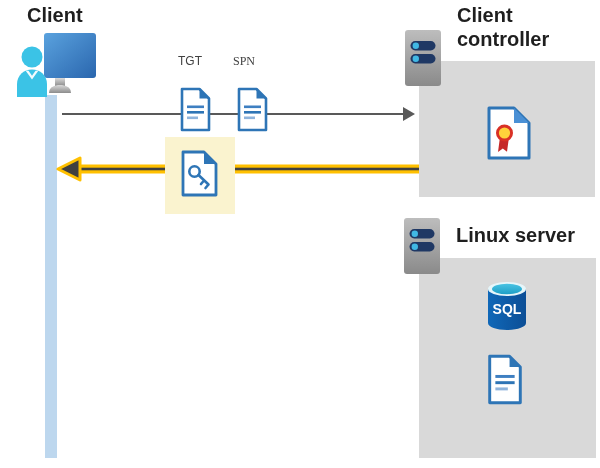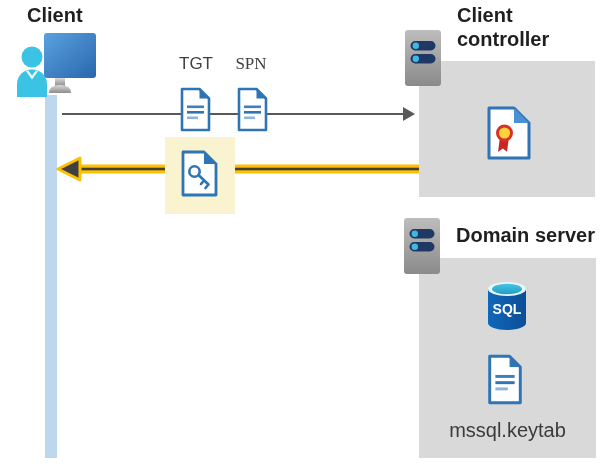--- a/index.html
+++ b/index.html
@@ -9,21 +9,21 @@
   }
   .abs{position:absolute;}
   .title{font-size:20px;font-weight:700;color:#1f1f1f;}
   #client-label{left:27px;top:4px;}
   #client-icon{left:16px;top:31px;z-index:3;}
   #client-lifeline{left:45px;top:95px;width:12px;height:363px;z-index:1;}
   #request-line{left:62px;top:113px;width:342px;height:2px;z-index:2;}
   #request-head{left:403px;top:107px;width:0;height:0;
     border-top:7px solid transparent;border-bottom:7px solid transparent;
     border-left:12px solid #595959;z-index:2;}
-  .msg-label{top:54px;width:36px;text-align:center;font-size:17px;color:#404040;z-index:2;}
+  .msg-label{top:54px;width:36px;text-align:left;font-size:12px;color:#404040;z-index:2;}
   #tgt-label{left:178px;}
   #spn-label{left:233px;font-family:Liberation Serif, serif;}
   #tgt-doc{left:180px;top:87px;z-index:3;}
   #spn-doc{left:237px;top:87px;z-index:3;}
   #response-arrow{left:56px;top:154px;z-index:2;}
   #key-highlight{left:165px;top:137px;width:70px;height:77px;z-index:3;}
   #key-doc{left:181px;top:150px;z-index:4;}
   #dc-panel{left:419px;top:61px;width:176px;height:136px;z-index:1;}
   #dc-server-icon{left:404px;top:29px;z-index:2;}
   #dc-label{left:457px;top:3px;width:114px;line-height:24px;}
@@ -138,21 +138,21 @@
           <stop offset="1" stop-color="#8A8A8A"></stop>
       </linearGradient>
     </defs>
     <rect x="1" y="1" width="36" height="56" rx="3" fill="url(#srv2)"></rect>
     <rect x="6.5" y="12" width="25" height="9.5" rx="4.75" fill="#1F3864"></rect>
     <circle cx="11.8" cy="16.75" r="3.2" fill="#41B8E4"></circle>
     <rect x="6.5" y="25" width="25" height="9.5" rx="4.75" fill="#1F3864"></rect>
     <circle cx="11.8" cy="29.75" r="3.2" fill="#41B8E4"></circle>
   </svg>
 
-  <div class="abs title" id="linux-label">Domain server</div>
+  <div class="abs title" id="linux-label">Linux server</div>
 
   <svg class="abs" id="sql-icon" width="42" height="50" viewBox="0 0 42 50">
     <defs>
       <linearGradient id="sqlbody" x1="0" y1="0" x2="1" y2="0">
         <stop offset="0" stop-color="#1068B8"></stop>
           <stop offset="1" stop-color="#0C4E96"></stop>
       </linearGradient>
       <linearGradient id="sqltop" x1="0" y1="0" x2="0" y2="1">
         <stop offset="0" stop-color="#49C3E3"></stop>
           <stop offset="1" stop-color="#1D9FC6"></stop>
@@ -165,15 +165,14 @@
   </svg>
 
   <svg class="abs" id="keytab-doc" width="40" height="51" viewBox="0 0 31 45">
     <path d="M2,2 h17.5 L29,11.5 V43 H2 Z" fill="#fff" stroke="#2E75B6" stroke-width="2.6" stroke-linejoin="round"></path>
     <path d="M19.5,2 L29,11.5 H19.5 Z" fill="#2E75B6"></path>
     <rect x="7" y="18.5" width="17" height="2.6" fill="#3E7FC1"></rect>
     <rect x="7" y="24" width="17" height="2.6" fill="#2E75B6"></rect>
     <rect x="7" y="29.5" width="11" height="2.6" fill="#8FB4DC"></rect>
   </svg>
 
-  <div class="abs" id="keytab-label">mssql.keytab</div>
 
 </div>
 
 </body></html>

